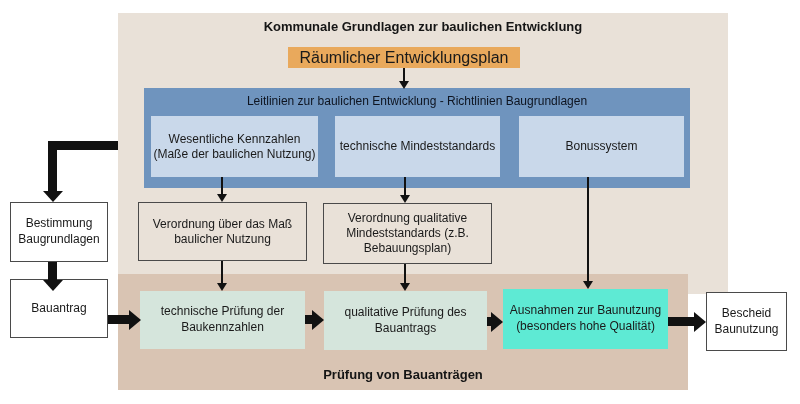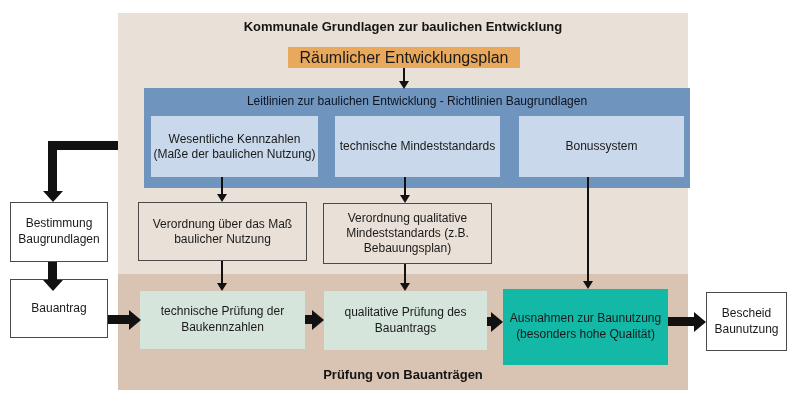--- a/index.html
+++ b/index.html
@@ -1,20 +1,20 @@
 <!DOCTYPE html>
 <html><head>
 <meta charset="utf-8">
 <style>
   html,body{margin:0;padding:0;background:#fff;}
   body{font-family:"Liberation Sans","DejaVu Sans",sans-serif;color:#1a1a1a;}
   .canvas{position:relative;width:800px;height:404px;background:#fff;overflow:hidden;}
 
   
-  .outer{position:absolute;left:118px;top:13px;width:570px;height:281px;background:#e9e1d8;}
+  .outer{position:absolute;left:118px;top:13px;width:570px;height:281px;background:#e9e1d8;padding-left:40px;}
   .review{position:absolute;left:118px;top:274px;width:570px;height:116px;background:#d9c4b3;}
 
   .section-title{position:absolute;left:0;width:100%;text-align:center;
     font-size:13px;font-weight:bold;color:#151515;}
 
   .plan-box{position:absolute;left:170px;top:34px;width:232px;height:21px;
     background:#e9a95c;display:flex;align-items:center;justify-content:center;
     font-size:16px;}
 
   .guidelines{position:absolute;left:26px;top:75px;width:546px;height:100px;background:#6f94be;}
@@ -30,21 +30,21 @@
   .ordinance{position:absolute;background:#e9e1d8;border:1px solid #4a4a4a;
     display:flex;align-items:center;justify-content:center;text-align:center;
     font-size:12px;line-height:1.25;box-sizing:border-box;padding:0 6px;}
   .ord0{left:20px;top:189px;width:169px;height:59px;}
   .ord1{left:205px;top:190px;width:169px;height:61px;}
 
   .step{position:absolute;display:flex;align-items:center;justify-content:center;
     text-align:center;font-size:12px;line-height:1.3;box-sizing:border-box;padding:6px 2px;}
   .step.s0{left:22px;top:17px;width:165px;height:58px;background:#d5e5dc;}
   .step.s1{left:206px;top:17px;width:163px;height:59px;background:#d5e5dc;}
-  .step.s2{left:385px;top:15px;width:165px;height:76px;background:#14b8a6;}
+  .step.s2{left:385px;top:15px;width:165px;height:60px;background:#5eead4;}
 
   .white-box{position:absolute;background:#fff;border:1px solid #4a4a4a;
     display:flex;align-items:center;justify-content:center;text-align:center;
     font-size:12px;line-height:1.3;box-sizing:border-box;padding:0 4px;}
   .wb-determination{left:10px;top:202px;width:98px;height:60px;}
   .wb-application{left:10px;top:279px;width:98px;height:59px;}
   .wb-decision{left:706px;top:292px;width:81px;height:59px;}
 
   
   .shaft{position:absolute;background:#111;}

